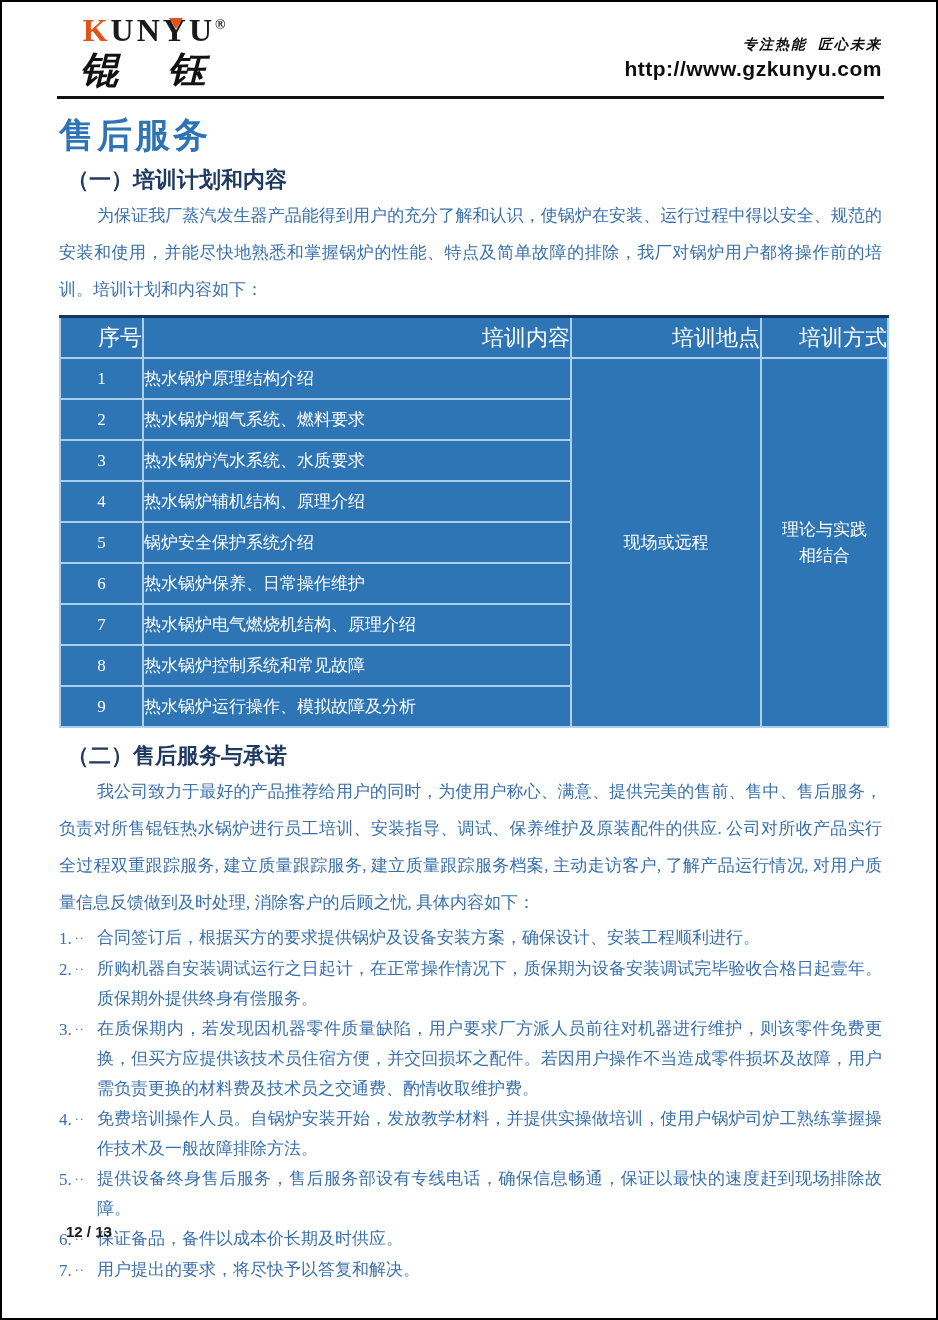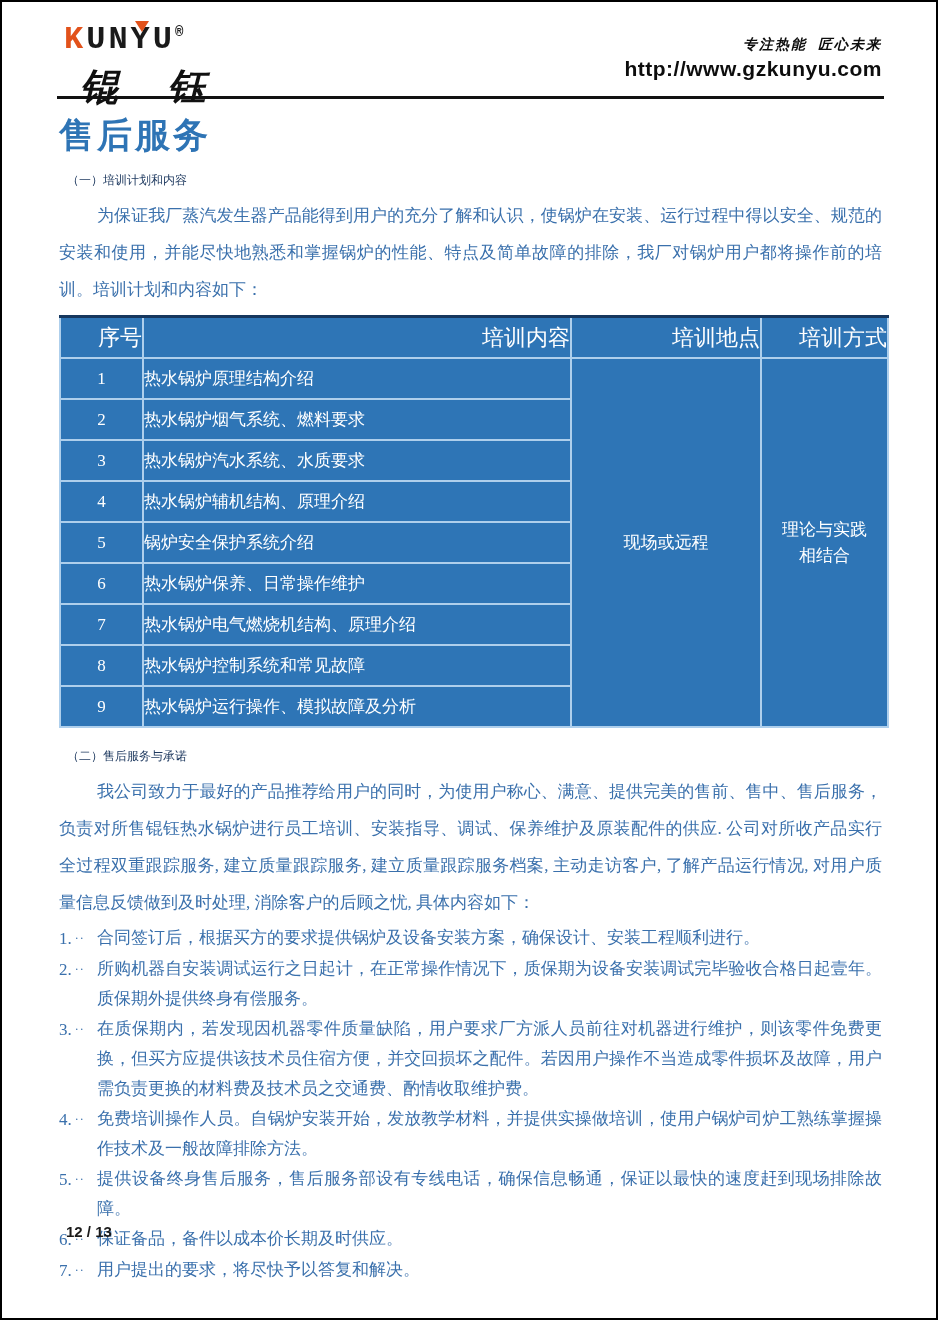--- a/index.html
+++ b/index.html
@@ -4,36 +4,36 @@
 <style>
   html,body{margin:0;padding:0;background:#fff;}
   .page{
     position:relative; width:938px; height:1320px; box-sizing:border-box;
     background:#fff; border:2px solid #000; overflow:hidden;
     font-family:"Liberation Serif","DejaVu Serif",serif; color:#3a70ac;
   }
   
   .header{position:relative; height:99px;}
   .logo{position:absolute; left:62px; top:6px;}
-  .logo-en{font-family:Liberation Mono, monospace; font-weight:900; font-size:32px; letter-spacing:3px; color:#1a1a1a; line-height:48px;}
+  .logo-en{font-family:Liberation Serif, serif; font-weight:900; font-size:32px; letter-spacing:3px; color:#1a1a1a; line-height:34px;text-align:right;}
   .logo-en .l{display:inline-block;}
   .logo-k{color:#e2521b;}
   .logo-y{position:relative;}
   .logo-y::after{content:""; position:absolute; left:50%; top:5px; transform:translateX(-50%);
     width:0; height:0; border-left:7px solid transparent; border-right:7px solid transparent; border-top:11px solid #e2521b;}
   .logo-reg{font-size:14px; vertical-align:super; font-weight:700; letter-spacing:0;}
   .logo-cn{font-size:38px; font-weight:900; font-style:italic; color:#111; letter-spacing:20px; line-height:46px; margin-left:16px;}
   .header-right{position:absolute; right:54px; top:34px; text-align:right; color:#0d0d0d;}
   .slogan{font-size:14px; font-weight:900; white-space:pre; font-style:italic; letter-spacing:2px;}
   .website{font-family:"Liberation Sans","DejaVu Sans",sans-serif; font-size:21px; font-weight:700; margin-top:3px; letter-spacing:.5px;}
   .rule{position:absolute; left:55px; right:52px; top:94px; height:3px; background:#111;}
   
   .content{margin:0 54px 0 57px;}
   .page-title{margin:13px 0 4px 0; font-size:35px; font-weight:bold; color:#2e74b5; letter-spacing:3px; line-height:44px;}
-  .sec-heading{margin:9px 0 4px 0; padding-left:8px; font-size:12px; font-weight:normal; color:#1f3a60; line-height:26px;}
+  .sec-heading{margin:9px 0 4px 0; padding-left:8px; font-size:22px; font-weight:bold; color:#1f3a60; line-height:26px;}
   .para{margin:0; font-size:17px; line-height:37px; text-align:justify; text-indent:38px; color:#3a70ac;}
   
   table.training{border-collapse:collapse; width:828px; margin-top:7px; background:#2e75b6; table-layout:fixed;}
   table.training th, table.training td{border:2px solid #aecfec; color:#fff; font-size:17px; padding:0;}
   table.training thead th{height:39px; font-weight:normal; text-align:right; border-top:3px solid #16375e; font-size:22px;}
   table.training td{height:39px;}
   td.c-no{text-align:center; width:81px;}
   td.c-content{text-align:left; padding-left:12px; width:424px;}
   td.c-merge{text-align:center; vertical-align:middle; line-height:26px;}
   .col-no{width:83px;} .col-content{width:428px;} .col-loc{width:190px;} .col-way{width:127px;}

